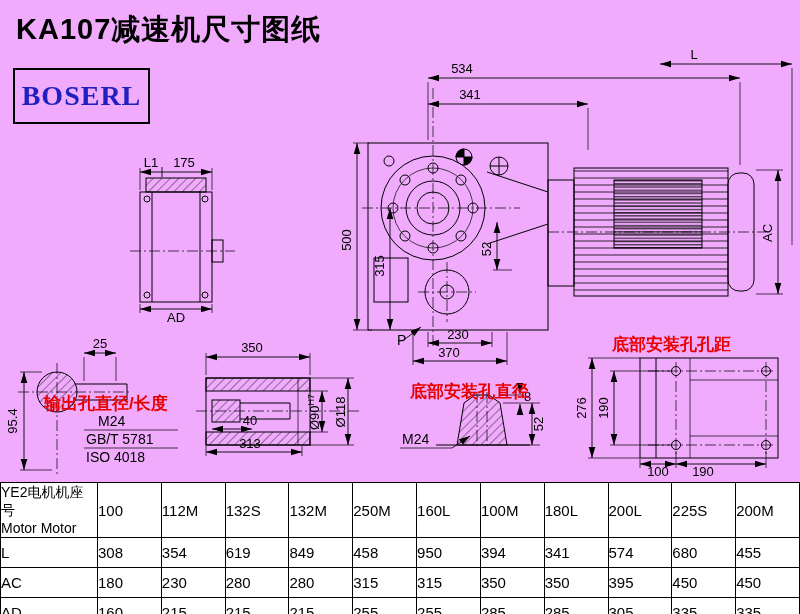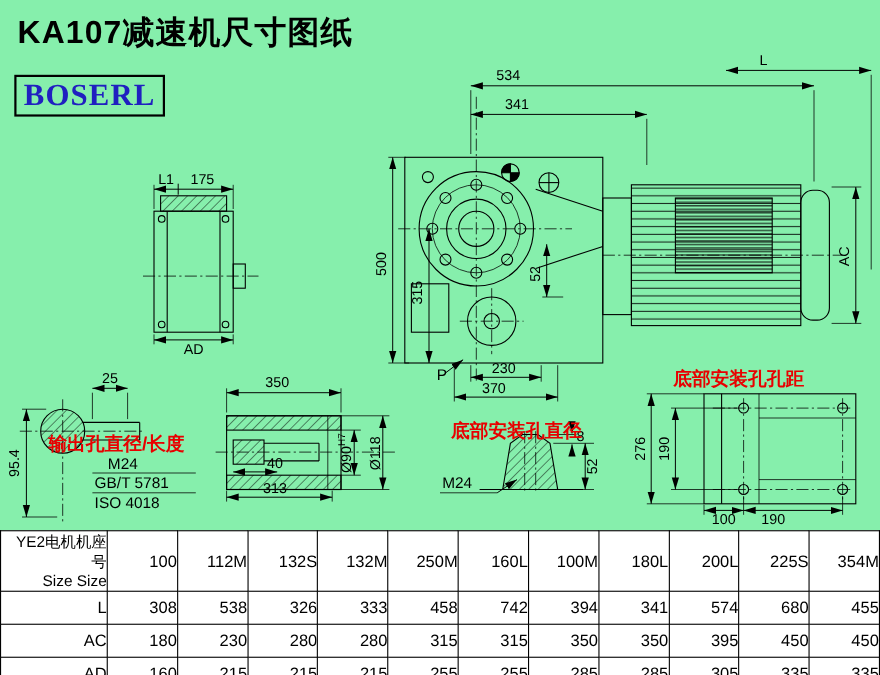--- a/index.html
+++ b/index.html
@@ -1,31 +1,31 @@
 <!DOCTYPE html>
 <html><head>
 <meta charset="utf-8">
 <style>
   * {margin:0;padding:0;box-sizing:border-box}
   html,body {background:#fff}
   body {font-family:"Liberation Sans",sans-serif}
-  .canvas {position:relative;width:800px;height:614px;background:#86efac;overflow:hidden}
+  .canvas {position:relative;width:800px;height:614px;background:#f0abfc;overflow:hidden}
   .title {position:absolute;left:16px;top:10px;font-size:29px;font-weight:700;color:#000;letter-spacing:1px;white-space:nowrap}
-  .logo {position:absolute;left:13px;top:68px;width:137px;height:38px;border:2px solid #000;display:flex;align-items:center;justify-content:center;
+  .logo {position:absolute;left:13px;top:68px;width:137px;height:56px;border:2px solid #000;display:flex;align-items:center;justify-content:center;
          font-family:"Liberation Serif",serif;font-size:28px;font-weight:700;color:#2020c0;letter-spacing:1px}
   svg.drawing {position:absolute;left:0;top:0}
   svg .draw, svg .dims {stroke:#000;fill:none;stroke-width:1}
   svg .dims {stroke-width:0.9}
   svg .tn {stroke-width:0.7}
   svg .cl {stroke-width:0.7;stroke-dasharray:11 3 2 3}
   svg text {fill:#000;stroke:none;font-family:"Liberation Sans",sans-serif;font-size:13px;font-weight:normal}
   svg text.t14 {font-size:14px}
   svg text.red {font-size:17px;font-weight:bold;fill:#e80000}
   table.dimtable {position:absolute;left:0;top:482px;width:800px;height:132px;border-collapse:collapse;table-layout:fixed;background:#fff}
-  table.dimtable td {border:1px solid #000;text-align:right;vertical-align:middle;font-size:15px;color:#000;padding:0;overflow:hidden}
+  table.dimtable td {border:1px solid #000;text-align:left;vertical-align:middle;font-size:15px;color:#000;padding:0;overflow:hidden}
   table.dimtable col.first {width:97px}
   tr.hrow {height:42px}
   tr.drow {height:30px}
   .hdr-cn {font-size:14px;line-height:18px}
   .hdr-en {font-size:14px;line-height:18px}
 </style>
 </head>
 <body>
 
 <div class="canvas">
@@ -292,42 +292,42 @@
         <col>
         <col>
         <col>
         <col>
         <col>
     </colgroup>
     <tbody>
         <tr class="hrow">
       <td>
         <div class="hdr-cn">YE2电机机座号</div>
-        <div class="hdr-en">Size Size</div>
+        <div class="hdr-en">Motor Motor</div>
       </td>
       <td>100</td>
       <td>112M</td>
       <td>132S</td>
       <td>132M</td>
       <td>250M</td>
       <td>160L</td>
       <td>100M</td>
       <td>180L</td>
       <td>200L</td>
       <td>225S</td>
-      <td>354M</td>
+      <td>200M</td>
     </tr>
     <tr class="drow">
       <td>L</td>
       <td>308</td>
-      <td>538</td>
-      <td>326</td>
-      <td>333</td>
+      <td>354</td>
+      <td>619</td>
+      <td>849</td>
       <td>458</td>
-      <td>742</td>
+      <td>950</td>
       <td>394</td>
       <td>341</td>
       <td>574</td>
       <td>680</td>
       <td>455</td>
     </tr>
     <tr class="drow">
       <td>AC</td>
       <td>180</td>
       <td>230</td>

